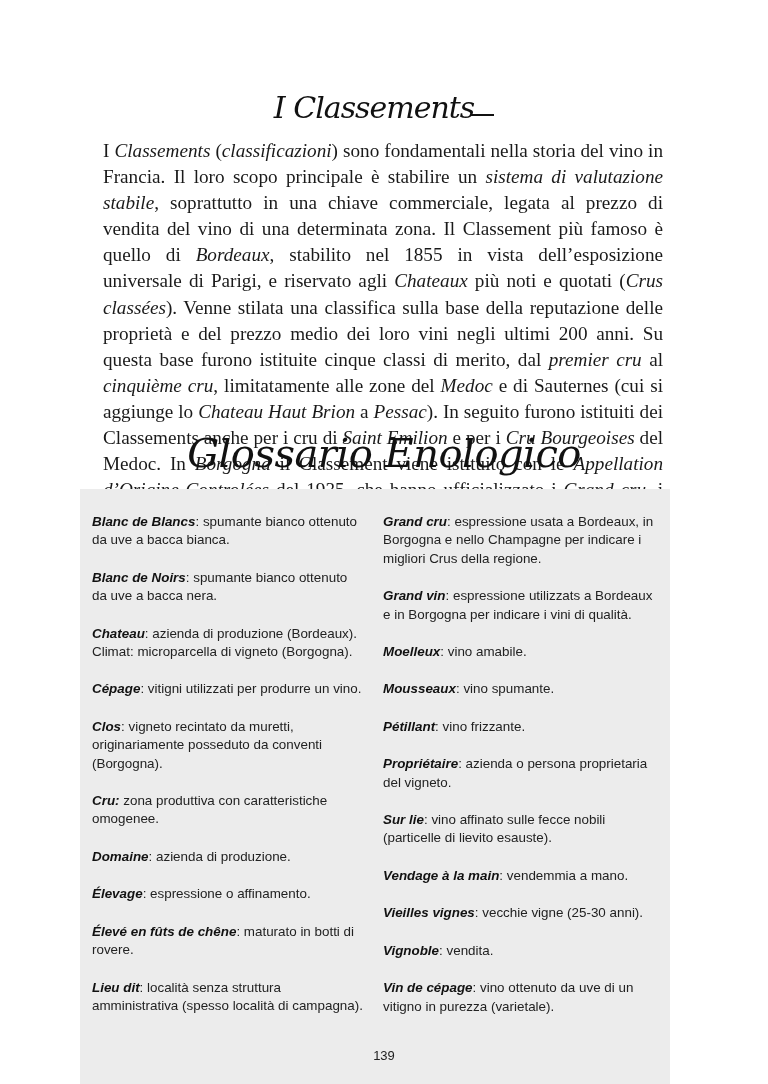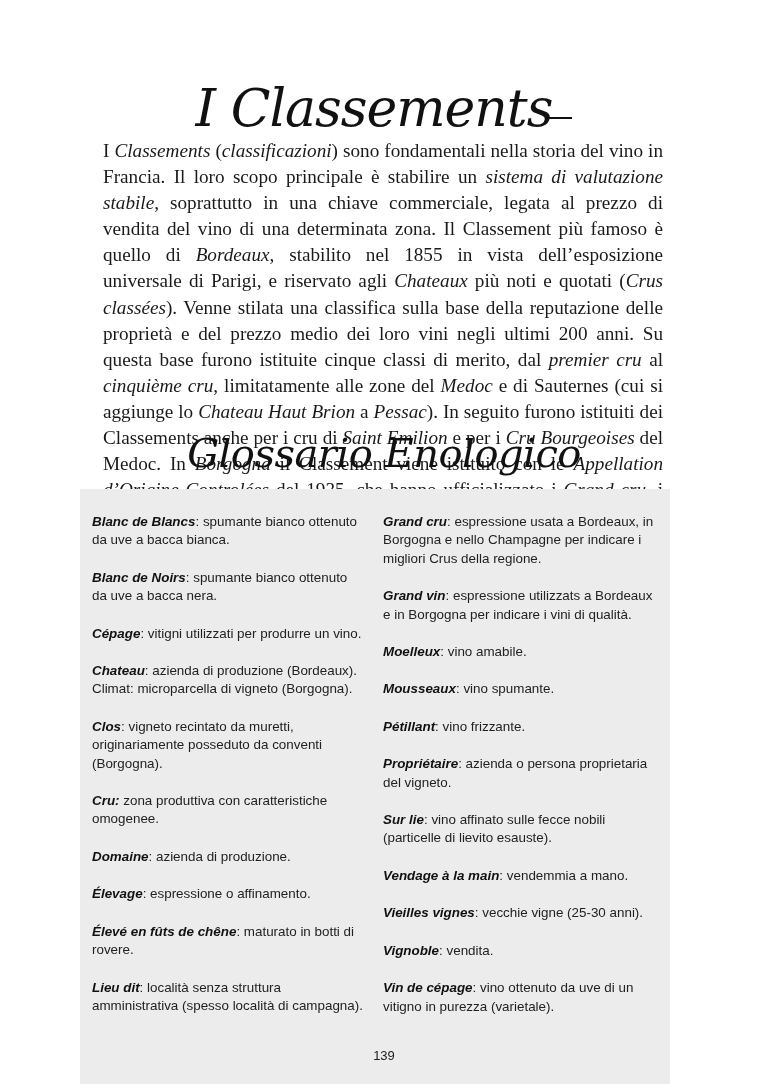--- a/index.html
+++ b/index.html
@@ -1,20 +1,20 @@
 <!DOCTYPE html>
 <html><head>
 <meta charset="utf-8">
 <style>
   html, body { margin:0; padding:0; background:#ffffff; }
   body { width:768px; height:1084px; position:relative; overflow:hidden; color:#1a1a1a; }
   .page { position:absolute; left:0; top:0; width:768px; height:1084px; }
   .title-main {
     position:absolute; left:0; width:768px; top:82px; text-align:center;
-    font-family:"DejaVu Serif", serif; font-style:italic; font-size:52px; line-height:52px;
+    font-family:"DejaVu Serif", serif; font-style:italic; font-size:30px; line-height:52px;
     letter-spacing:-1px; color:#111;
   }
   .title-main .deco { display:inline-block; width:24px; border-bottom:2px solid #111; vertical-align:middle; margin-left:-4px; margin-top:10px; }
   .intro {
     position:absolute; left:103px; width:560px; top:138px;
     font-family:"Liberation Serif", serif; font-size:19.2px; line-height:26.1px;
     text-align:justify; color:#1a1a1a;
   }
   .intro i { font-style:italic; }
   .title-glossary {
@@ -44,22 +44,22 @@
   <div class="title-main"><span>I Classements</span><span class="deco"></span></div>
 
   <div class="intro" id="intro"><span>I </span><i>Classements</i><span> (</span><i>classificazioni</i><span>) sono fondamentali nella storia del vino in Francia. Il loro scopo principale è stabilire un </span><i>sistema di valutazione stabile</i><span>, soprattutto in una chiave commerciale, legata al prezzo di vendita del vino di una determinata zona. Il Classement più famoso è quello di </span><i>Bordeaux</i><span>, stabilito nel 1855 in vista dell’esposizione universale di Parigi, e riservato agli </span><i>Chateaux</i><span> più noti e quotati (</span><i>Crus classées</i><span>). Venne stilata una classifica sulla base della reputazione delle proprietà e del prezzo medio dei loro vini negli ultimi 200 anni. Su questa base furono istituite cinque classi di merito, dal </span><i>premier cru</i><span> al </span><i>cinquième cru</i><span>, limitatamente alle zone del </span><i>Medoc</i><span> e di Sauternes (cui si aggiunge lo </span><i>Chateau Haut Brion</i><span> a </span><i>Pessac</i><span>). In seguito furono istituiti dei Classements anche per i cru di  </span><i>Saint Emilion</i><span> e per i </span><i>Cru Bourgeoises</i><span> del Medoc. In </span><i>Borgogna</i><span> il Classement viene istituito con le </span><i>Appellation d’Origine Controlées</i><span> del 1935, che hanno ufficializzato i </span><i>Grand cru</i><span>, i </span><i>Premier cru</i><span>, i Climat e le appellations </span><i>Village</i><span>.</span></div>
 
   <div class="title-glossary">Glossario Enologico</div>
 
   <div class="gloss-box">
     <div class="col left" id="col-left">
         <div class="entry"><span class="term">Blanc de Blancs</span><span>:  spumante bianco ottenuto da uve a bacca bianca.</span></div>
         <div class="entry"><span class="term">Blanc de Noirs</span><span>: spumante bianco ottenuto da uve a bacca nera.</span></div>
+        <div class="entry"><span class="term">Chateau</span><span>: azienda di produzione (Bordeaux). Climat: microparcella di vigneto (Borgogna).</span></div>
         <div class="entry"><span class="term">Cépage</span><span>: vitigni utilizzati per produrre un vino.</span></div>
-        <div class="entry"><span class="term">Chateau</span><span>: azienda di produzione (Bordeaux). Climat: microparcella di vigneto (Borgogna).</span></div>
         <div class="entry"><span class="term">Clos</span><span>: vigneto recintato da muretti, originariamente posseduto da conventi (Borgogna).</span></div>
         <div class="entry"><span class="term">Cru:</span><span> zona produttiva con caratteristiche omogenee.</span></div>
         <div class="entry"><span class="term">Domaine</span><span>: azienda di produzione.</span></div>
         <div class="entry"><span class="term">Élevage</span><span>: espressione o affinamento.</span></div>
         <div class="entry"><span class="term">Élevé en fûts de chêne</span><span>: maturato in botti di rovere.</span></div>
         <div class="entry"><span class="term">Lieu dit</span><span>: località senza struttura amministrativa (spesso località di campagna).</span></div>
       </div>
     <div class="col right" id="col-right">
         <div class="entry"><span class="term">Grand cru</span><span>: espressione usata a Bordeaux, in Borgogna e nello Champagne per indicare i migliori Crus della regione.</span></div>
         <div class="entry"><span class="term">Grand vin</span><span>: espressione utilizzats a Bordeaux e in Borgogna per indicare i vini di qualità.</span></div>

